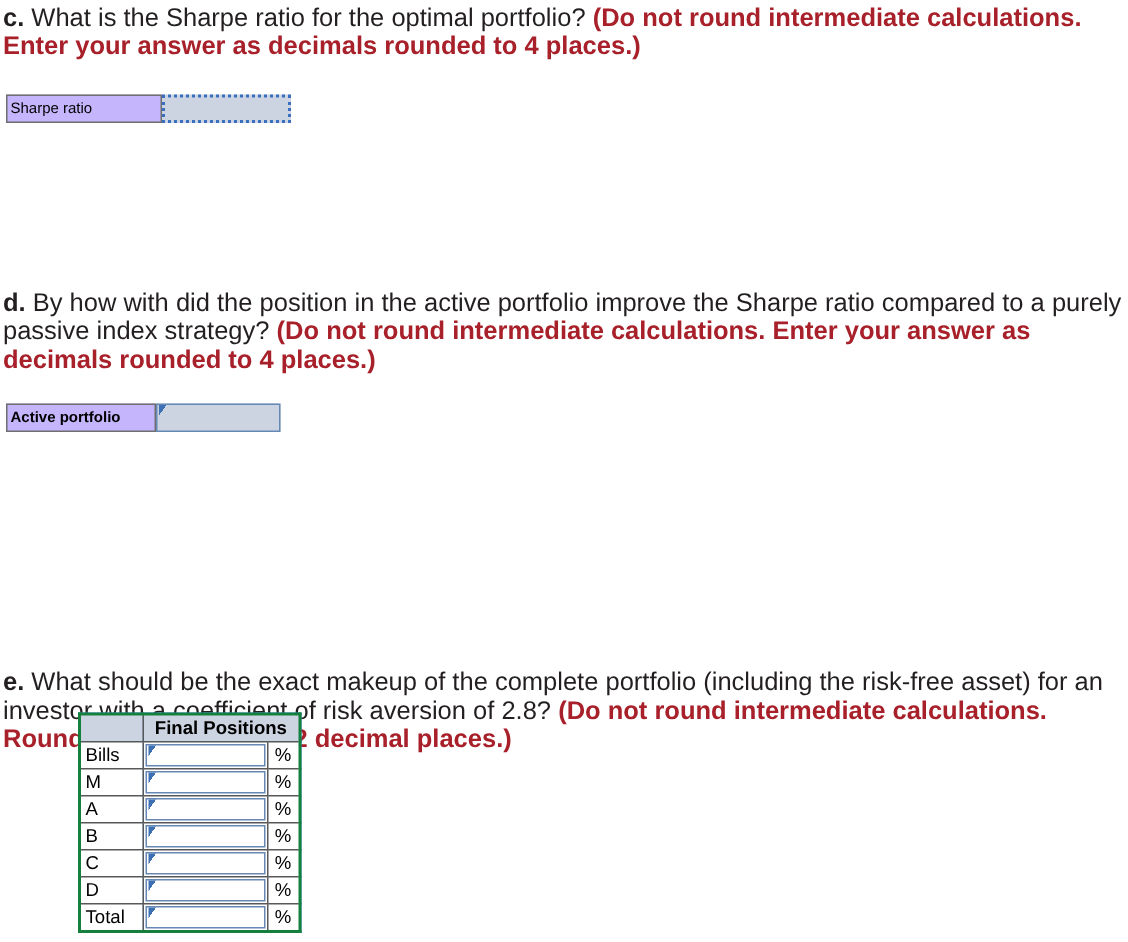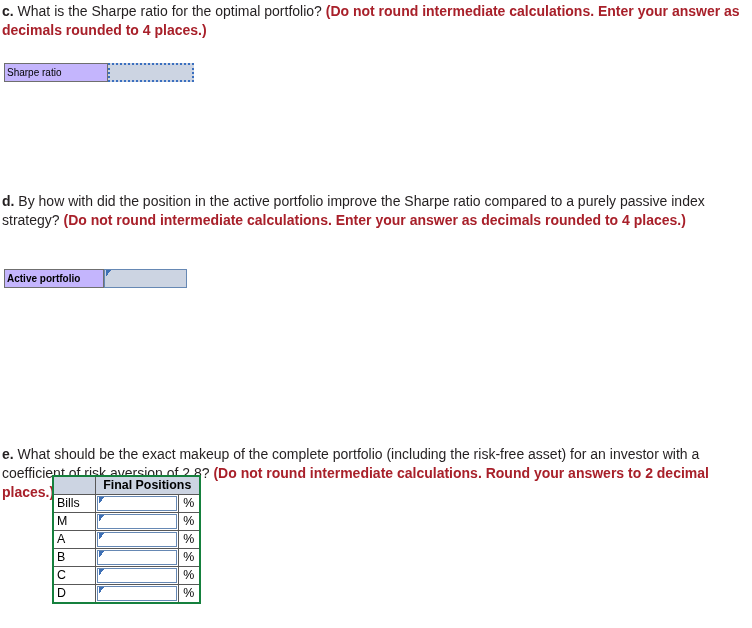--- a/index.html
+++ b/index.html
@@ -15,21 +15,21 @@
     font-family: "Liberation Sans", sans-serif;
     color: #1b1b1b;
     -webkit-font-smoothing: antialiased;
   }
 
   
   .question {
     position: absolute;
     left: 0;
     width: 752px;
-    font-size: 14px;
+    font-size: 17px;
     line-height: 19px;
     color: #231f20;
   }
   .q-letter {
     font-weight: bold;
   }
   .q-plain {
     font-weight: normal;
   }
   .q-red {
@@ -218,14 +218,23 @@
     </tr>
     <tr>
       <td class="fp-rowlabel">D</td>
       <td class="fp-inputcell">
         <div class="fp-field">
           <span class="caret-mark"></span>
         </div>
       </td>
       <td class="fp-pct">%</td>
     </tr>
+    <tr>
+      <td class="fp-rowlabel">Total</td>
+      <td class="fp-inputcell">
+        <div class="fp-field">
+          <span class="caret-mark"></span>
+        </div>
+      </td>
+      <td class="fp-pct">%</td>
+    </tr>
   </tbody>
 </table>
 
 </body></html>

